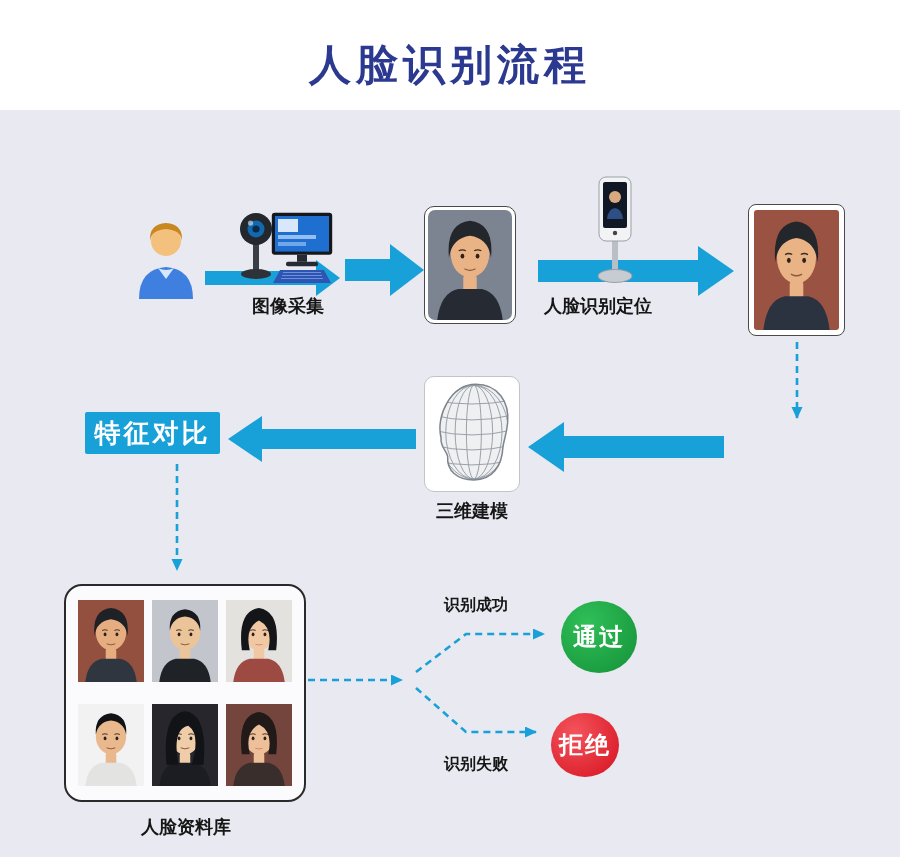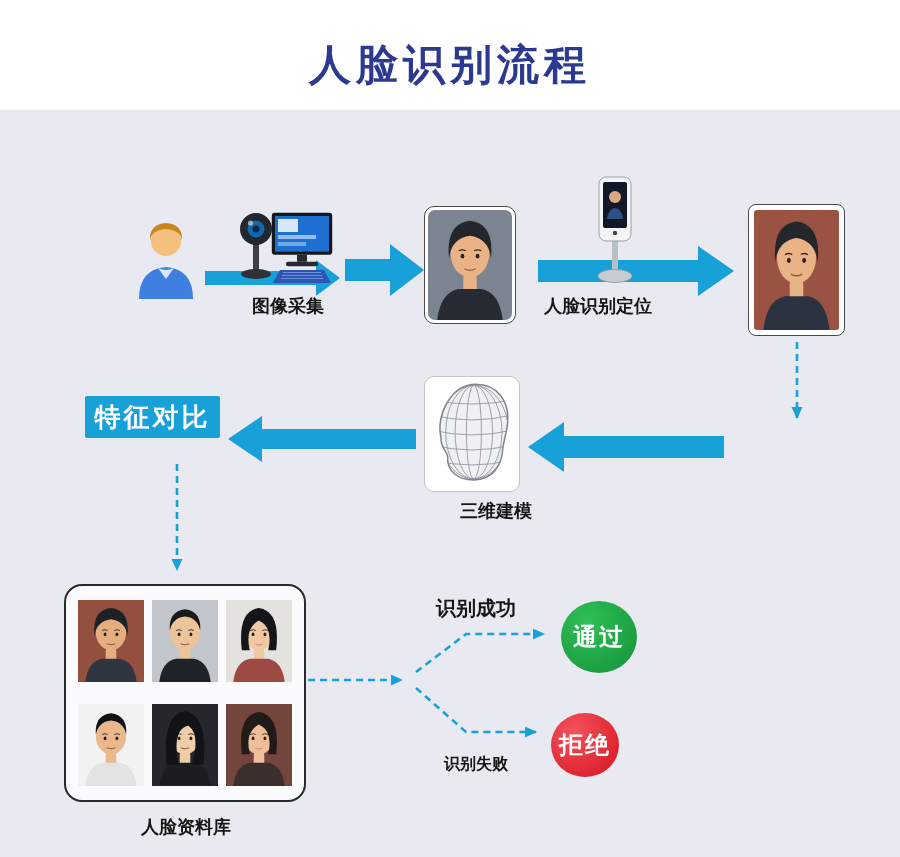--- a/index.html
+++ b/index.html
@@ -160,23 +160,23 @@
             <ellipse cx="50" cy="56" rx="8" ry="50"></ellipse>
             <ellipse cx="50" cy="56" rx="20" ry="50"></ellipse>
             <ellipse cx="50" cy="56" rx="30" ry="50"></ellipse>
             <ellipse cx="50" cy="56" rx="37" ry="50"></ellipse>
           </g>
         </g>
         <path d="M52 5 C76 5 88 24 86 46 C85 58 82 64 81 72 C80 92 70 107 50 107 C32 107 21 97 22 82 C21 76 14 72 15 62 C9 38 26 5 52 5 Z" fill="none" stroke="#7e858d" stroke-width="1.6"></path>
       </svg>
     </div>
   </div>
-  <div class="label" style="left:496px;top:479px">三维建模</div>
-
-  <div class="bluebox" style="left:85px;top:376px;width:135px;height:42px">特征对比</div>
+  <div class="label" style="left:472px;top:479px">三维建模</div>
+
+  <div class="bluebox" style="left:85px;top:392px;width:135px;height:42px">特征对比</div>
 
   <div class="dbbox" style="left:64px;top:564px;width:242px;height:218px">
     <div class="cell">
         <svg viewBox="0 0 100 124" width="100%" height="100%" preserveAspectRatio="none">
           <rect width="100" height="124" fill="#94503e"></rect>
           <rect x="42" y="70" width="16" height="26" rx="7" fill="#e6ad80"></rect>
           <path d="M11 124 Q15 93 36 89 L64 89 Q85 93 89 124 Z" fill="#30363f"></path>
           <ellipse cx="50" cy="49" rx="23" ry="27" fill="#e6ad80"></ellipse>
           <ellipse cx="41" cy="52" rx="2.2" ry="2.7" fill="#2e211a"></ellipse>
           <ellipse cx="59" cy="52" rx="2.2" ry="2.7" fill="#2e211a"></ellipse>
@@ -252,20 +252,20 @@
           <ellipse cx="59" cy="52" rx="2.2" ry="2.7" fill="#2e211a"></ellipse>
           <path d="M36.5 46 Q41 44 45 46" stroke="#3a2b20" stroke-width="1.4" fill="none"></path>
           <path d="M55 46 Q59 44 63.5 46" stroke="#3a2b20" stroke-width="1.4" fill="none"></path>
           <path d="M24 76 Q17 17 50 12 Q83 17 76 76 L64 76 Q72 42 50 31 Q28 42 36 76 Z" fill="#221a18"></path>
           <path d="M43 66 Q50 71 57 66 Q50 69 43 66 Z" fill="#c2454e"></path>
         </svg>
       </div>
   </div>
   <div class="label" style="left:186px;top:795px">人脸资料库</div>
 
-  <div class="label" style="left:476px;top:575px;font-size:20px">识别成功</div>
+  <div class="label" style="left:476px;top:575px;font-size:16px">识别成功</div>
   <div class="label" style="left:476px;top:734px;font-size:16px">识别失败</div>
 
   <div class="circle" style="left:561px;top:581px;width:76px;height:72px;background:radial-gradient(circle at 35% 30%,#2fbf58,#149138)">通过</div>
   <div class="circle" style="left:551px;top:693px;width:68px;height:64px;background:radial-gradient(circle at 35% 30%,#f4535c,#d5121f)">拒绝</div>
 
   <div class="footer"></div>
 </div>
 
 </body></html>

